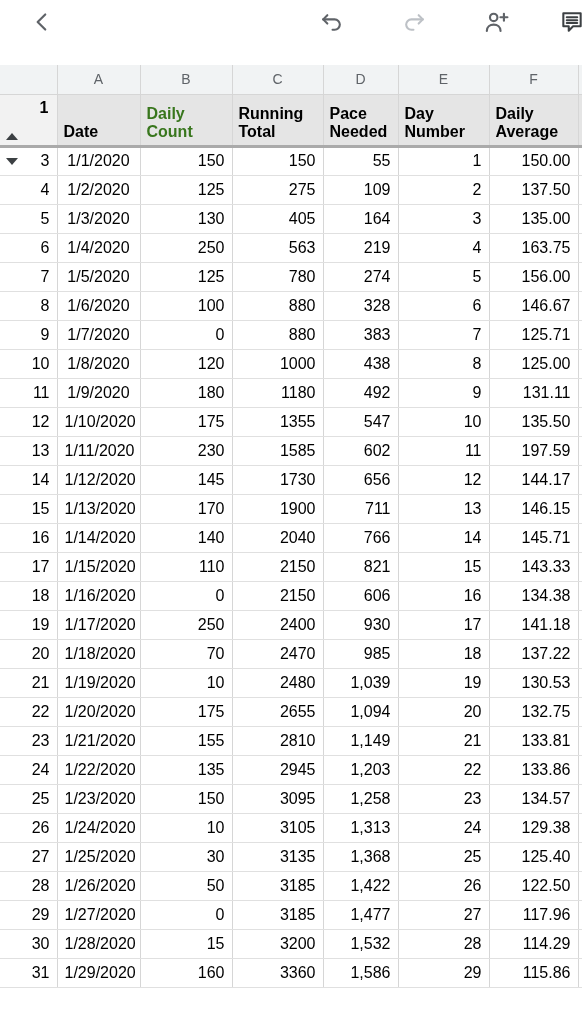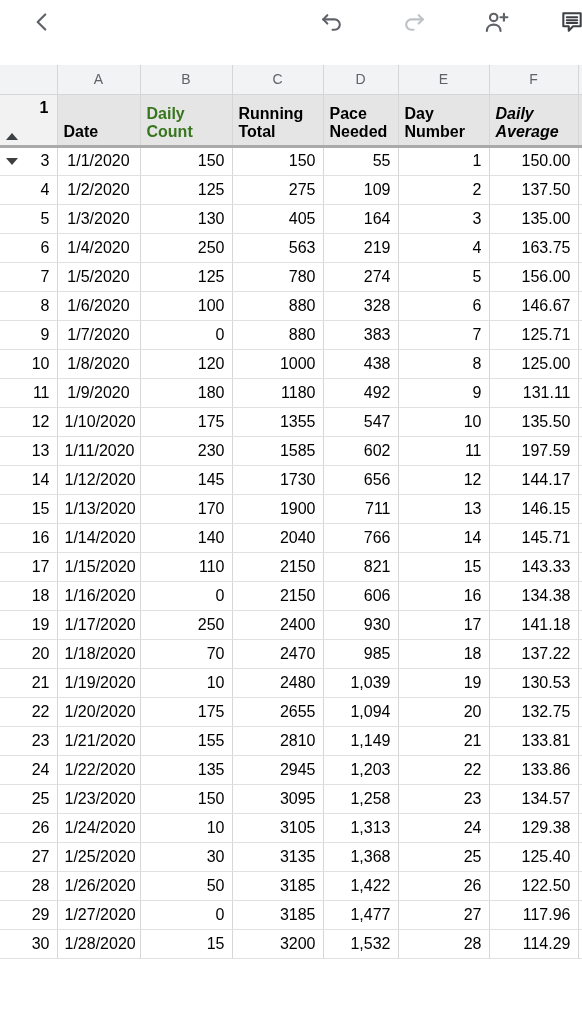--- a/index.html
+++ b/index.html
@@ -106,21 +106,21 @@
     white-space: normal;
     color: #000000;
   }
   tr.hdrrow td.gut {
     background: #f2f2f2;
     vertical-align: top;
     padding: 4px 8px 0 0;
     position: relative;
   }
   tr.hdrrow td.green { color: #38761d; }
-  tr.hdrrow td.colF { white-space: normal; font-style: italic; }
+  tr.hdrrow td.colF { white-space: normal; }
 
   
   tr.hdrrow td { border-bottom: 3px solid #aaaaaa; }
 
   
   td.gut {
     background: #f2f2f2;
     border-right: 1px solid #d6d6d6;
     border-bottom: 1px solid #e0e0e0;
     color: #5f6368;
@@ -516,16 +516,26 @@
           <tr class="datarow">
             <td class="gut"><span class="rnum">30</span></td>
             <td class="date">1/28/2020</td>
             <td class="count">15</td>
             <td class="num">3200</td>
             <td class="num">1,532</td>
             <td class="num">28</td>
             <td class="num">114.29</td>
             <td class="gcell"></td>
           </tr>
+          <tr class="datarow">
+            <td class="gut"><span class="rnum">31</span></td>
+            <td class="date">1/29/2020</td>
+            <td class="count">160</td>
+            <td class="num">3360</td>
+            <td class="num">1,586</td>
+            <td class="num">29</td>
+            <td class="num">115.86</td>
+            <td class="gcell"></td>
+          </tr>
         </tbody>
     </table>
   </div>
 </div>
 
 </body></html>

